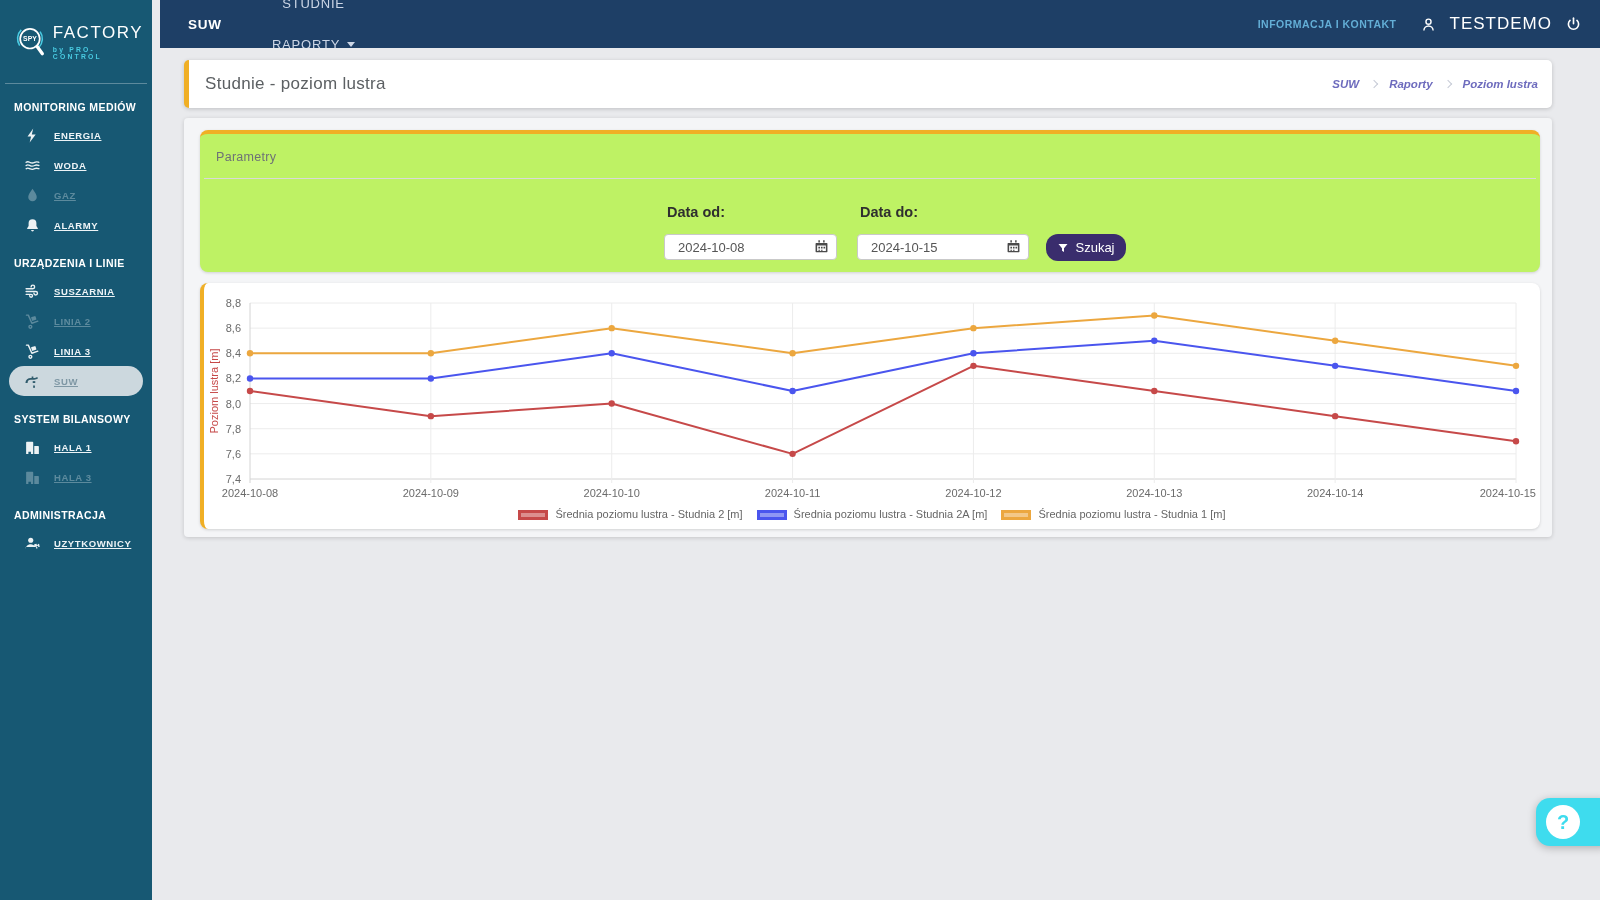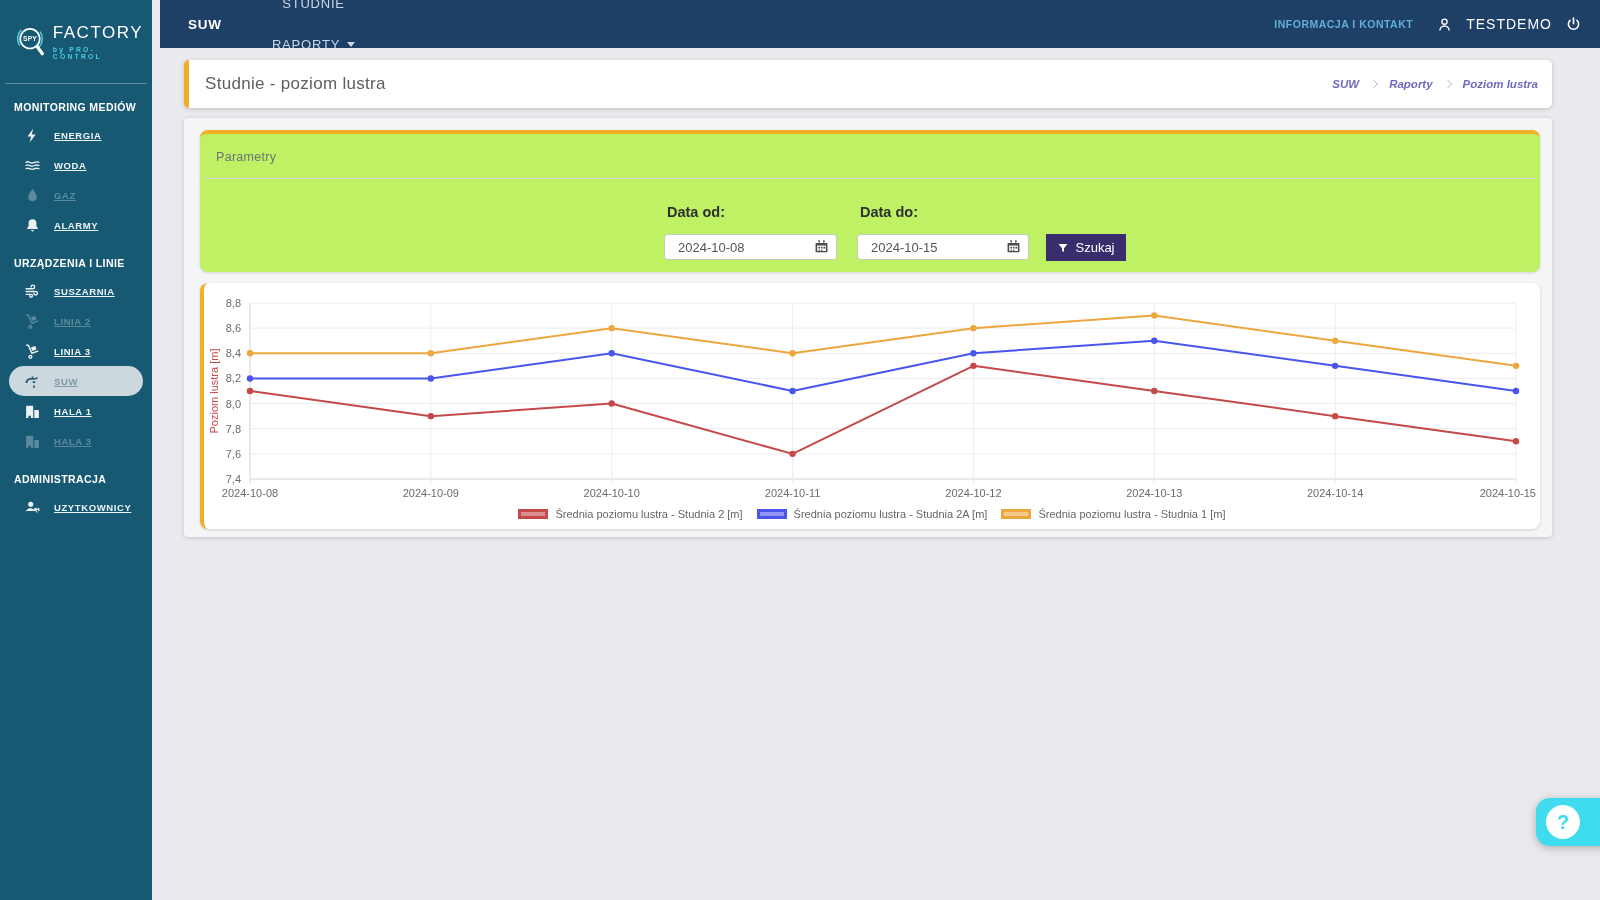--- a/index.html
+++ b/index.html
@@ -35,21 +35,21 @@
   #topnav-items { display:flex; align-items:center; gap:26px; margin-left:50px;flex-direction:column; }
   .topnav-item { color:#ccd6e6; font-size:13px; font-weight:500; letter-spacing:.8px;
     cursor:pointer; display:flex; align-items:center; gap:7px; }
   .caret { width:0; height:0; border-left:4.5px solid transparent;
     border-right:4.5px solid transparent; border-top:5px solid #ccd6e6; }
   .topbar-right { margin-left:auto; display:flex; align-items:center; gap:13px; }
   .contact-link { color:var(--contact,#63aed6); font-size:10.5px; font-weight:700;
     letter-spacing:.5px; text-decoration:none; cursor:pointer; margin-right:10px; }
   .hdr-icon { width:17px; height:17px; color:#fff; display:inline-flex; cursor:pointer; }
   .hdr-icon svg { width:100%; height:100%; }
-  .username { color:#fff; font-size:14px; letter-spacing:1px; }
+  .username { color:#fff; font-size:17px; letter-spacing:1px; }
 
   
   .content { position:relative; height:852px; background:#e9eaed; }
   .title-card { position:absolute; left:24px; top:12px; width:1368px; height:48px;
     background:#fff; border-left:5px solid var(--accent,#f0af25); border-radius:5px;
     box-shadow:0 1px 4px rgba(0,0,0,.18); display:flex; align-items:center;
     justify-content:space-between; padding:0 14px 0 16px; }
   .page-title { font-size:17px; font-weight:500; color:#5c6063; letter-spacing:.3px; }
   .breadcrumb { display:flex; align-items:center; gap:12px; }
   .crumb { font-size:11.5px; font-style:italic; font-weight:600; color:var(--crumb,#6d6bbd); cursor:pointer; }
@@ -65,33 +65,33 @@
   .params-title { font-size:12.5px; color:#6e7276; padding:16px 0 0 16px; letter-spacing:.3px; }
   .params-divider { border-bottom:1px solid #d9d9d9; margin:14px 4px 0 4px; }
   .field-label { position:absolute; font-size:14.5px; font-weight:700; color:#2f2f2f; top:70px; }
   .input-wrap { position:absolute; top:100px; height:26px; }
   .input-wrap input { width:100%; height:100%; border:1px solid #c9c9c9; border-radius:4px;
     font-size:13px; color:#555; padding:0 30px 0 13px; outline:none;
     font-family:"Liberation Sans","DejaVu Sans",sans-serif; }
   .cal-icon { position:absolute; right:8px; top:5px; width:15px; height:15px; color:#4a4a4a; cursor:pointer; }
   .cal-icon svg { width:100%; height:100%; }
   .search-btn { position:absolute; left:846px; top:100px; width:80px; height:27px;
-    background:var(--btn,#3a2d6d); border:none; border-radius:0; color:#fff;
+    background:var(--btn,#3a2d6d); border:none; border-radius:12px; color:#fff;
     font-size:13px; display:flex; align-items:center; justify-content:center; gap:6px;
     cursor:pointer; font-family:"Liberation Sans","DejaVu Sans",sans-serif; }
   .funnel { width:12px; height:12px; display:inline-flex; color:#fff; }
   .funnel svg { width:100%; height:100%; }
 
   .chart-card { position:absolute; left:16px; top:165px; width:1340px; height:246px;
     background:#fff; border-left:4px solid var(--accent,#f0af25); border-radius:8px;
     box-shadow:0 1px 3px rgba(0,0,0,.15); }
   .chart-canvas { margin:4px 0 0 0; }
   .legend { position:absolute; left:0; right:0; bottom:9px; display:flex;
     justify-content:center; align-items:center; gap:14px; }
-  .legend-item { display:flex; align-items:center; gap:7px; cursor:pointer; }
+  .legend-item { display:flex; align-items:flex-end; gap:7px; cursor:pointer; }
   .legend-swatch { width:30px; height:10px; border:3px solid; display:inline-block; }
   .legend-label { font-size:11px; color:#666; }
 
   .help-btn { position:fixed; right:-14px; bottom:54px; width:78px; height:48px;
     border:none; border-radius:14px; background:var(--help,#3edcee);
     box-shadow:0 2px 8px rgba(0,0,0,.25); cursor:pointer; }
   .help-circle { position:absolute; left:10px; top:7px; width:34px; height:34px;
     background:#fff; border-radius:50%; color:var(--help,#3edcee); font-size:20px;
     font-weight:700; line-height:34px; text-align:center; }
 </style>
@@ -183,20 +183,21 @@
         <div class="side-item active">
           <span class="side-icon">
             <svg viewBox="0 0 24 24" fill="currentColor">
               <path d="M10.8 5h2.4v2.1c1.1.2 2.1.1 3.1-.3l2.5-1 .9 2-2.4 1.1c-1.3.6-2.7.8-4.1.6h-3.7A4.4 4.4 0 0 0 5.1 14H2a7.5 7.5 0 0 1 7.5-7.1h1.3V5z"></path>
               <rect x="12.3" y="11.5" width="3.6" height="2.6"></rect>
               <path d="M14.1 16.6c-.9 1.5-1.3 2.4-1.3 3.1a1.35 1.35 0 0 0 2.7 0c0-.7-.5-1.6-1.4-3.1z"></path>
             </svg>
           </span>
           <span class="side-label">SUW</span>
         </div>
+        <div class="side-sec">SYSTEM BILANSOWY</div>
         <div class="side-item">
           <span class="side-icon">
             <svg viewBox="0 0 24 24" fill="currentColor">
               <path d="M3 21V5a1 1 0 0 1 1-1h8a1 1 0 0 1 1 1v16h-3.2v-3H6.2v3H3zM5.3 7h2.1v2H5.3zM8.8 7h2.1v2H8.8zM5.3 11h2.1v2H5.3zM8.8 11h2.1v2H8.8z"></path>
               <path d="M14.5 21V9.8h5.5a1 1 0 0 1 1 1V21h-6.5zM16 12h1.4v1.4H16zM18.6 12H20v1.4h-1.4zM16 15.2h1.4v1.4H16zM18.6 15.2H20v1.4h-1.4zM16 18.3h1.4v1.4H16z"></path>
             </svg>
           </span>
           <span class="side-label">HALA 1</span>
         </div>
         <div class="side-item disabled">

